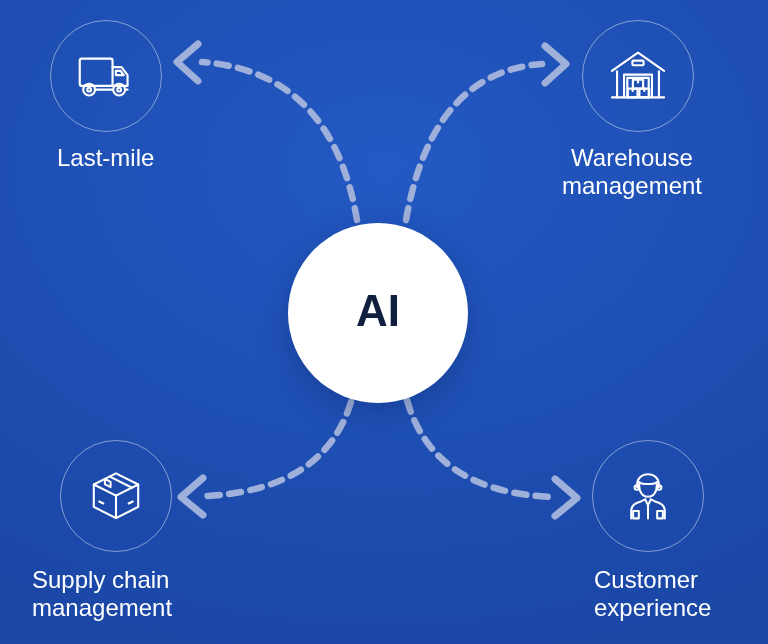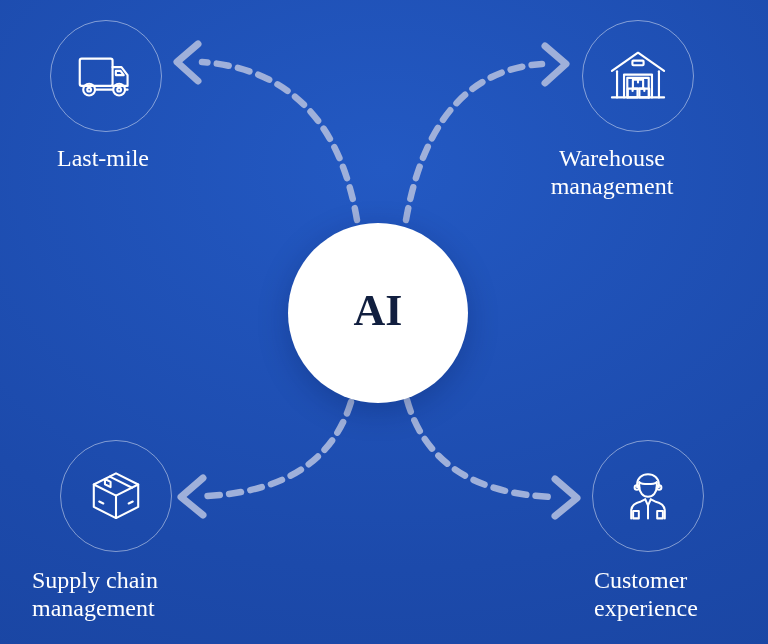--- a/index.html
+++ b/index.html
@@ -2,21 +2,21 @@
 <html style="--background-center: #2359c3; --background-edge: #173f97; --hub-fill: #ffffff; --hub-text: #111f3f; --node-ring: rgba(255,255,255,0.45); --arrow: #9fb0da; --icon: #ffffff; --label-text: #ffffff;"><head>
 <meta charset="utf-8">
 <style>
   html,body{margin:0;padding:0;background:#0e2a66;}
   .stage{
     position:relative;width:768px;height:644px;overflow:hidden;
     background:radial-gradient(150% 130% at 50% 26%,
       var(--background-center,#2359c3) 0%,
       #1c4aab 48%,
       var(--background-edge,#173f97) 100%);
-    font-family:Liberation Serif, serif;
+    font-family:Liberation Sans, sans-serif;
   }
   .arrows{position:absolute;left:0;top:0;width:768px;height:644px;}
   .arrow-path{fill:none;stroke:var(--arrow,#9fb0da);stroke-width:6.5;
     stroke-linecap:round;stroke-dasharray:12 9.5;}
   .arrow-head{fill:none;stroke:var(--arrow,#9fb0da);stroke-width:7;
     stroke-linecap:round;stroke-linejoin:round;}
   .node-circle{
     position:absolute;width:112px;height:112px;border-radius:50%;
     border:1.5px solid var(--node-ring,rgba(255,255,255,0.45));
     display:flex;align-items:center;justify-content:center;box-sizing:border-box;
@@ -36,21 +36,21 @@
   }
   .hub-label{
     font-size:44px;font-weight:bold;color:var(--hub-text,#111f3f);
     letter-spacing:0;line-height:1;padding-bottom:4px;
   }
   .node-label{
     position:absolute;color:var(--label-text,#ffffff);
     font-size:24px;line-height:28px;white-space:pre-line;font-weight:400;
   }
   .label-tl{left:57px;top:144px}
-  .label-tr{left:512px;top:144px;width:200px;text-align:center}
+  .label-tr{left:532px;top:144px;width:200px;text-align:center}
   .label-bl{left:32px;top:566px}
   .label-br{left:594px;top:566px}
 </style>
 </head>
 <body>
 
 <div class="stage">
 
   <svg class="arrows" viewBox="0 0 768 644">
     <g>

